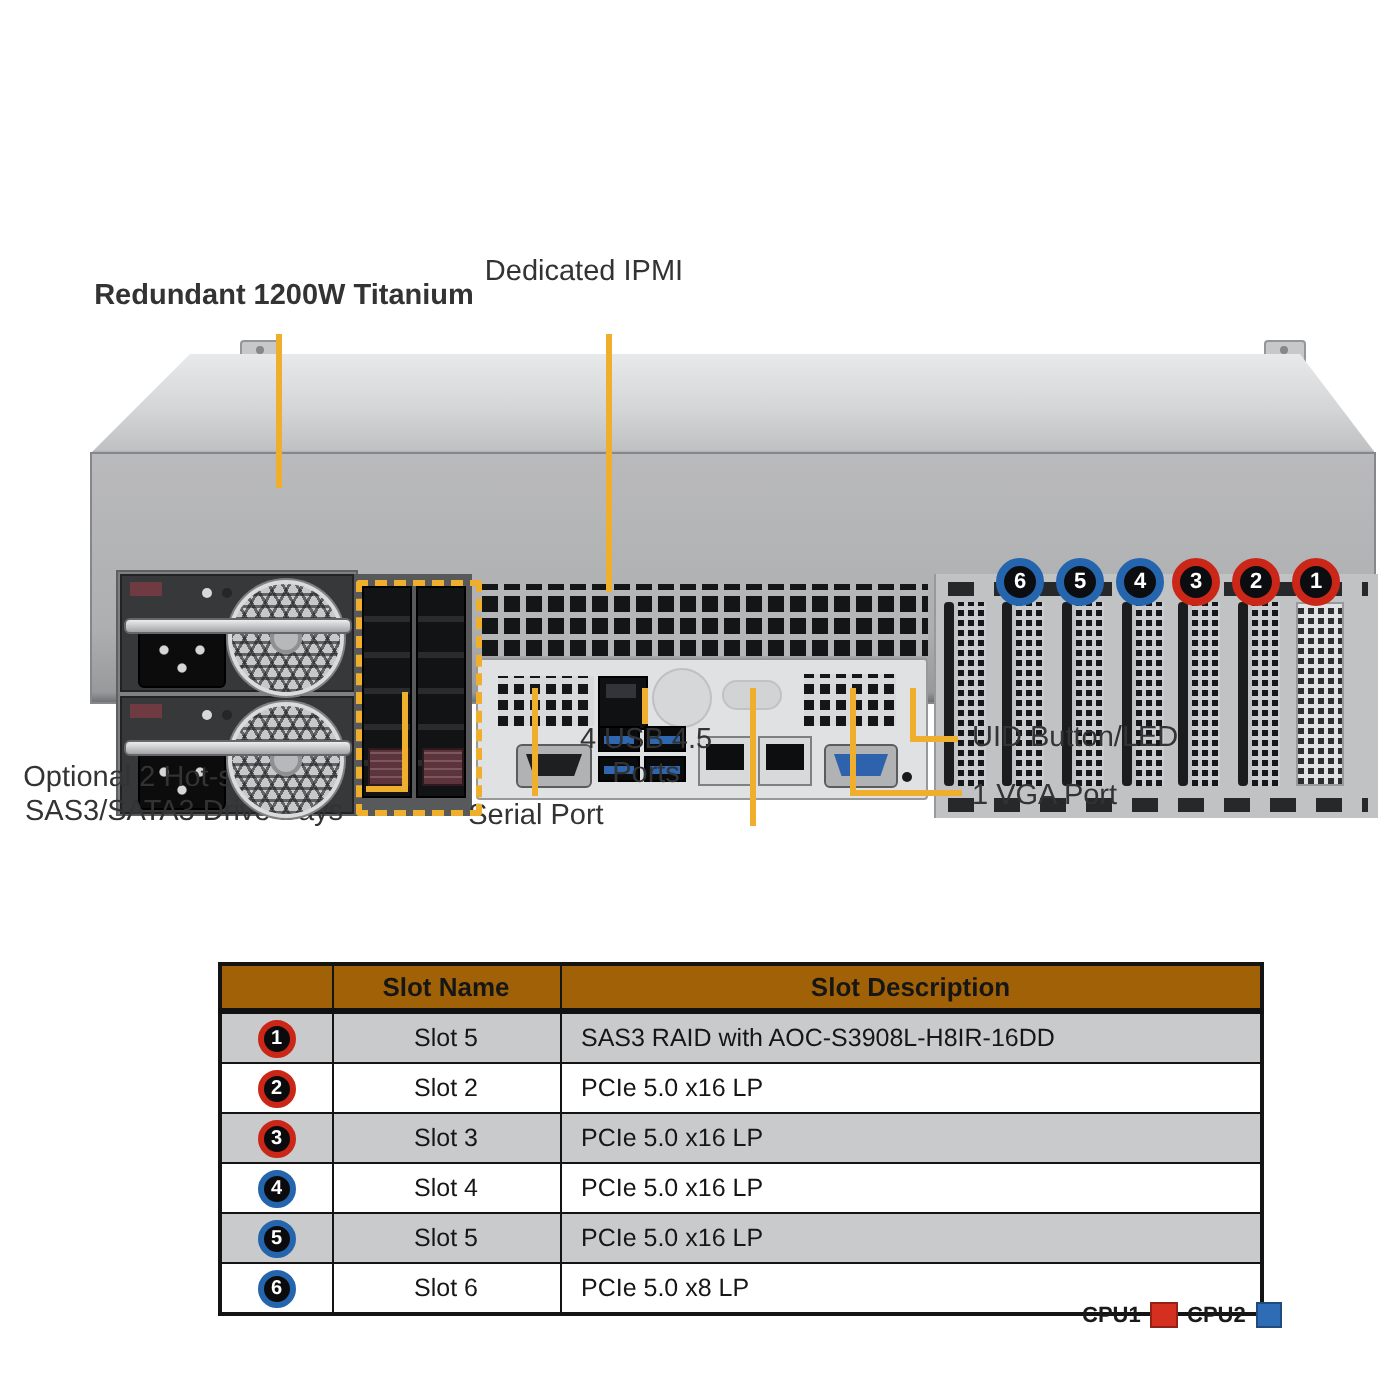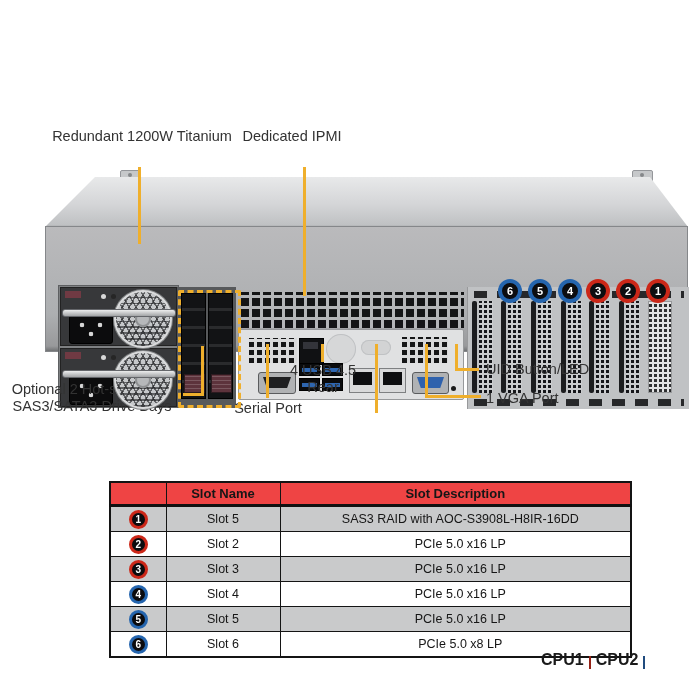--- a/index.html
+++ b/index.html
@@ -111,39 +111,39 @@
 
   
   .slot-circle{position:absolute;top:279px;width:24px;height:24px;border-radius:50%;
        background:#0c0d10;border:4px solid #888;box-sizing:border-box;color:#fff;
        font-weight:bold;font-size:11px;line-height:16px;text-align:center;z-index:5;}
 
   
   table.slots{position:absolute;left:109px;top:481px;width:521px;border-collapse:collapse;
        table-layout:fixed;border:2px solid #141414;font-size:12.5px;color:#161616;}
   table.slots th,table.slots td{border:1px solid #141414;height:24px;padding:0;text-align:center;}
-  table.slots thead th{height:21px;font-weight:bold;border-bottom:3px solid #111;background:#ef4444;font-size:13px;}
+  table.slots thead th{height:21px;font-weight:bold;border-bottom:3px solid #111;background:#a16207;font-size:13px;}
   table.slots tbody tr:nth-child(odd) td{background:#C9CACB;}
-  table.slots td.desc{text-align:center;padding-left:10px;}
+  table.slots td.desc{text-align:left;padding-left:10px;}
   .tcircle{display:inline-block;width:19px;height:19px;border-radius:50%;background:#0b0b0e;
        border:3px solid #888;box-sizing:border-box;color:#fff;font-weight:bold;font-size:10px;
        line-height:13px;text-align:center;vertical-align:middle;}
 
   
   .legend{left:541px;top:651px;width:100px;display:flex;align-items:flex-end;gap:5px;
-       font-size:16px;font-weight:bold;color:#1a1a1a;}
+       font-size:11px;font-weight:bold;color:#1a1a1a;}
   .swatch{width:16px;height:13px;border:1px solid rgba(0,0,0,.3);box-sizing:border-box;}
 </style>
 </head>
 <body>
 
 <div class="page">
 
 
-  <div class="abs clabel center" style="left:22px;top:128px;width:240px;">
+  <div class="abs clabel center" style="left:22px;top:140px;width:240px;font-weight:bold;">
     <span class="ln">Redundant 1200W Titanium</span>
   </div>
   <div class="abs clabel center" style="left:232px;top:128px;width:120px;">
     <span class="ln">Dedicated IPMI</span>
   </div>
 
   <div class="abs chassis">
     <div class="tab" style="left:75px;"></div>
     <div class="tab" style="left:587px;"></div>
     <div class="topface"></div>
@@ -251,21 +251,21 @@
   <div class="callout" style="left: 455px; top: 344px; width: 3px; height: 27px; background: rgb(239, 175, 44);"></div>
   <div class="callout" style="left: 455px; top: 368px; width: 24px; height: 3px; background: rgb(239, 175, 44);"></div>
 
   <div class="abs clabel center" style="left:2px;top:381px;width:180px;">
     <span class="ln">Optional 2 Hot-swap 2.5"</span>
     <span class="ln">SAS3/SATA3 Drive Bays</span>
   </div>
   <div class="abs clabel center" style="left:216px;top:400px;width:104px;">Serial Port</div>
   <div class="abs clabel center" style="left:274px;top:362px;width:98px;">
     <span class="ln">4 USB 4.5</span>
-    <span class="ln">Rear</span>
+    <span class="ln">Ports</span>
   </div>
   <div class="abs clabel" style="left:486px;top:361px;white-space:nowrap;">UID Button/LED</div>
   <div class="abs clabel" style="left:486px;top:390px;white-space:nowrap;">1 VGA Port</div>
 
   <table class="slots">
     <colgroup>
         <col style="width:56px;">
         <col style="width:114px;">
         <col style="width:351px;">
       </colgroup>

